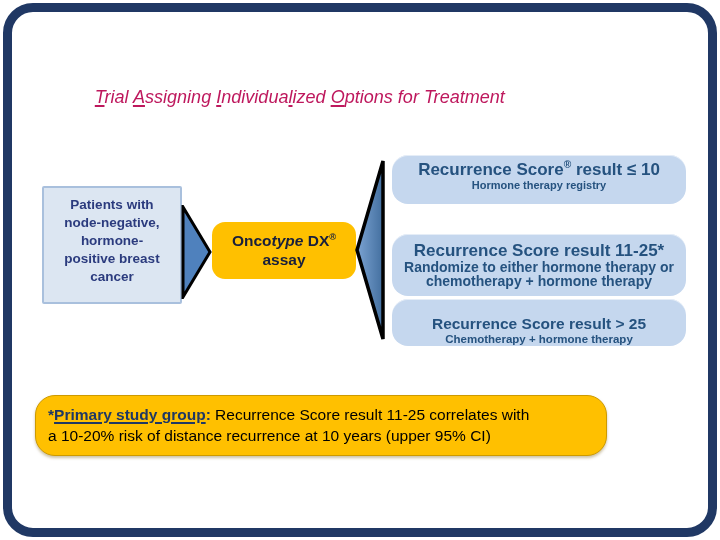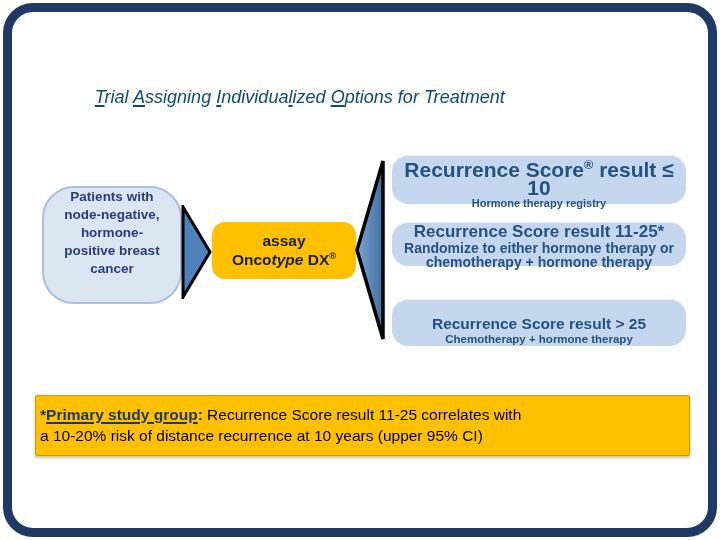--- a/index.html
+++ b/index.html
@@ -11,62 +11,62 @@
     position:absolute;inset:3px;border:9px solid var(--framenavy,#203864);
     border-radius:30px;pointer-events:none;
   }
   .title{
     position:absolute;left:0;top:44px;width:720px;text-align:center;
     font-size:31px;font-weight:normal;color:#0e0e0e;margin:0;line-height:34px;
   }
   .condense{display:inline-block;transform:scaleX(.82);transform-origin:center;}
   .subtitle{
     position:absolute;left:0;top:85px;width:600px;text-align:center;
-    font-size:19px;font-style:italic;color:#0c4a6e;line-height:24px;
+    font-size:19px;font-style:italic;color:#be185d;line-height:24px;
   }
   .subtitle .inner{display:inline-block;transform:scaleX(.95);transform-origin:center;}
   .s-u{text-decoration:underline;text-decoration-thickness:2px;text-underline-offset:2px;}
   .s-b{font-weight:bold;}
   .s-i{font-style:italic;}
   .s-navy{color:var(--notenavy,#1f3864);}
   sup{font-size:60%;line-height:0;vertical-align:super;}
   .prelines{white-space:pre-line;}
 
   .patients-box{
     position:absolute;left:42px;top:186px;width:140px;height:118px;
-    background:var(--lightblue,#dce6f2);border:2px solid #a9c0dd;border-radius:32px;
+    background:var(--lightblue,#dce6f2);border:2px solid #a9c0dd;border-radius:2px;
     color:var(--navytext,#2b3b7e);font-weight:bold;font-size:13.5px;line-height:18px;
-    text-align:center;box-sizing:border-box;padding-top:0;
+    text-align:center;box-sizing:border-box;padding-top:8px;
   }
   .arrow-svg{position:absolute;}
   .oncotype-box{
     position:absolute;left:212px;top:222px;width:144px;height:57px;
     background:var(--orange,#ffc000);border-radius:13px;box-sizing:border-box;
     color:#181f3c;font-weight:bold;font-size:15.5px;line-height:19px;
     text-align:center;padding-top:9px;
   }
   .result-box{
     position:absolute;left:392px;width:294px;background:var(--boxblue,#c5d7ee);
     border-radius:16px;box-sizing:border-box;text-align:center;
     color:var(--resulttext,#25527f);font-weight:bold;
     box-shadow:inset 0 1px 0 rgba(255,255,255,.55);
   }
   .rb1{top:155px;height:49px;padding-top:6px;}
-  .rb2{top:222px;height:44px;}
+  .rb2{top:234px;height:62px;padding-top:7px;}
   .rb3{top:299px;height:47px;padding-top:16px;}
-  .rb1 .rtitle{font-size:21px;line-height:18px;text-align:center;}
+  .rb1 .rtitle{font-size:17px;line-height:18px;text-align:center;}
   .rb2 .rtitle{font-size:17px;line-height:20px;}
   .rb3 .rtitle{font-size:15.5px;line-height:18px;}
   .rb1 .rsub{font-size:11px;line-height:13px;}
   .rb2 .rsub{font-size:14px;line-height:13.5px;}
   .rb3 .rsub{font-size:11.5px;line-height:13px;}
   .note-box{
-    position:absolute;left:35px;top:395px;width:655px;height:61px;
-    background:var(--orange,#ffc000);border:1px solid #cd9a00;border-radius:2px;
-    box-sizing:border-box;padding:8px 4px;font-size:15.5px;line-height:21px;
+    position:absolute;left:35px;top:395px;width:572px;height:61px;
+    background:var(--orange,#ffc000);border:1px solid #cd9a00;border-radius:20px;
+    box-sizing:border-box;padding:8px 12px;font-size:15.5px;line-height:21px;
     color:#000;white-space:pre-line;box-shadow:0 2px 3px rgba(110,80,0,.35);
   }
 </style>
 </head>
 <body>
 
 <div class="slide">
 
   <div class="frame"></div>
 
@@ -79,22 +79,22 @@
 hormone-
 positive breast
 cancer</span>
   </div>
 
   <svg class="arrow-svg" style="left:181px;top:205px;" width="31" height="94" viewBox="0 0 31 94">
     <polygon points="2,2 2,92 29,47" fill="var(--arrowblue)" stroke="#000" stroke-width="3" stroke-linejoin="miter"></polygon>
   </svg>
 
   <div class="oncotype-box">
+    <div><span>Onco</span><span class="s-i">type</span><span> DX</span><sup>®</sup></div>
     <div>assay</div>
-    <div><span>Onco</span><span class="s-i">type</span><span> DX</span><sup>®</sup></div>
   </div>
 
   <svg class="arrow-svg" style="left:353px;top:157px;" width="33" height="186" viewBox="0 0 33 186">
     <defs>
       <linearGradient id="fanGrad" x1="0" y1="0" x2="1" y2="0">
         <stop offset="0" stop-color="#7ba3d2"></stop>
         <stop offset="1" stop-color="#436f9f"></stop>
       </linearGradient>
     </defs>
     <polygon points="30,4 30,182 4,93" fill="url(#fanGrad)" stroke="#000" stroke-width="3.5" stroke-linejoin="miter"></polygon>

